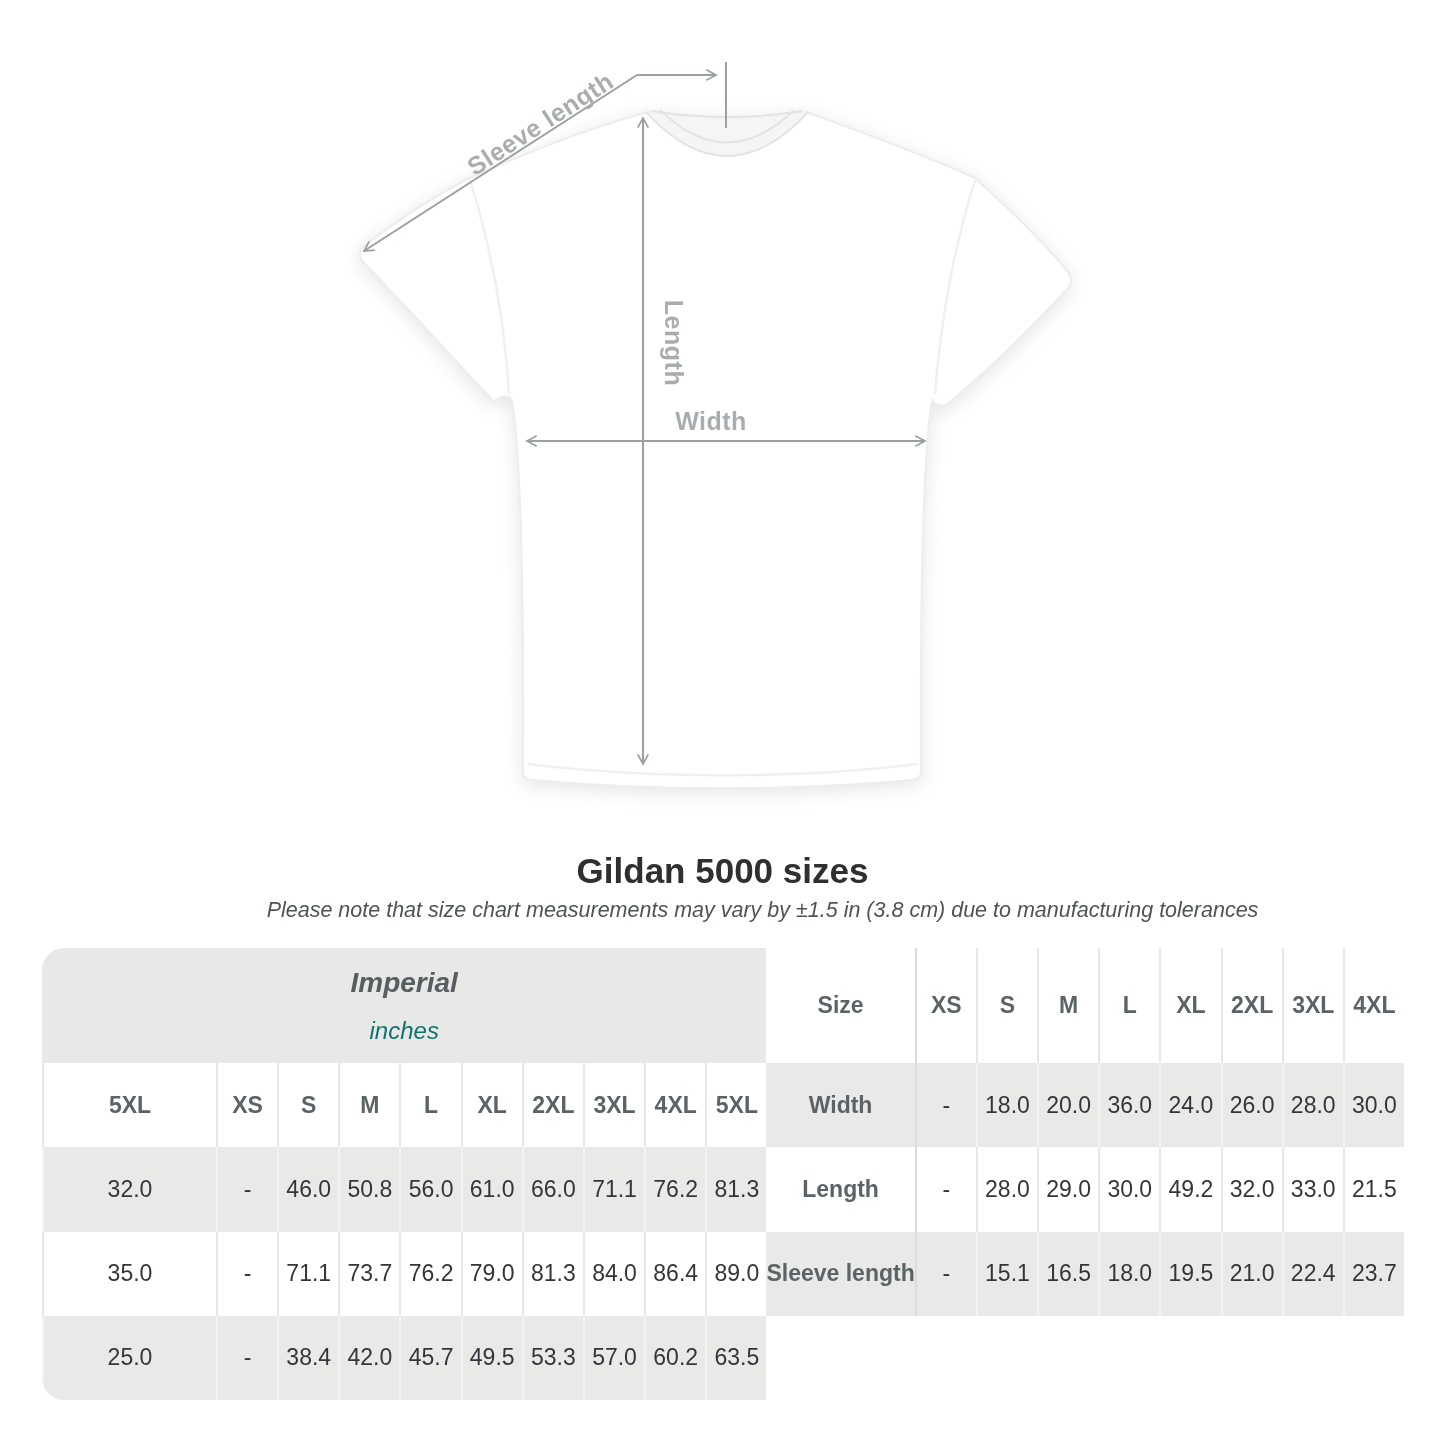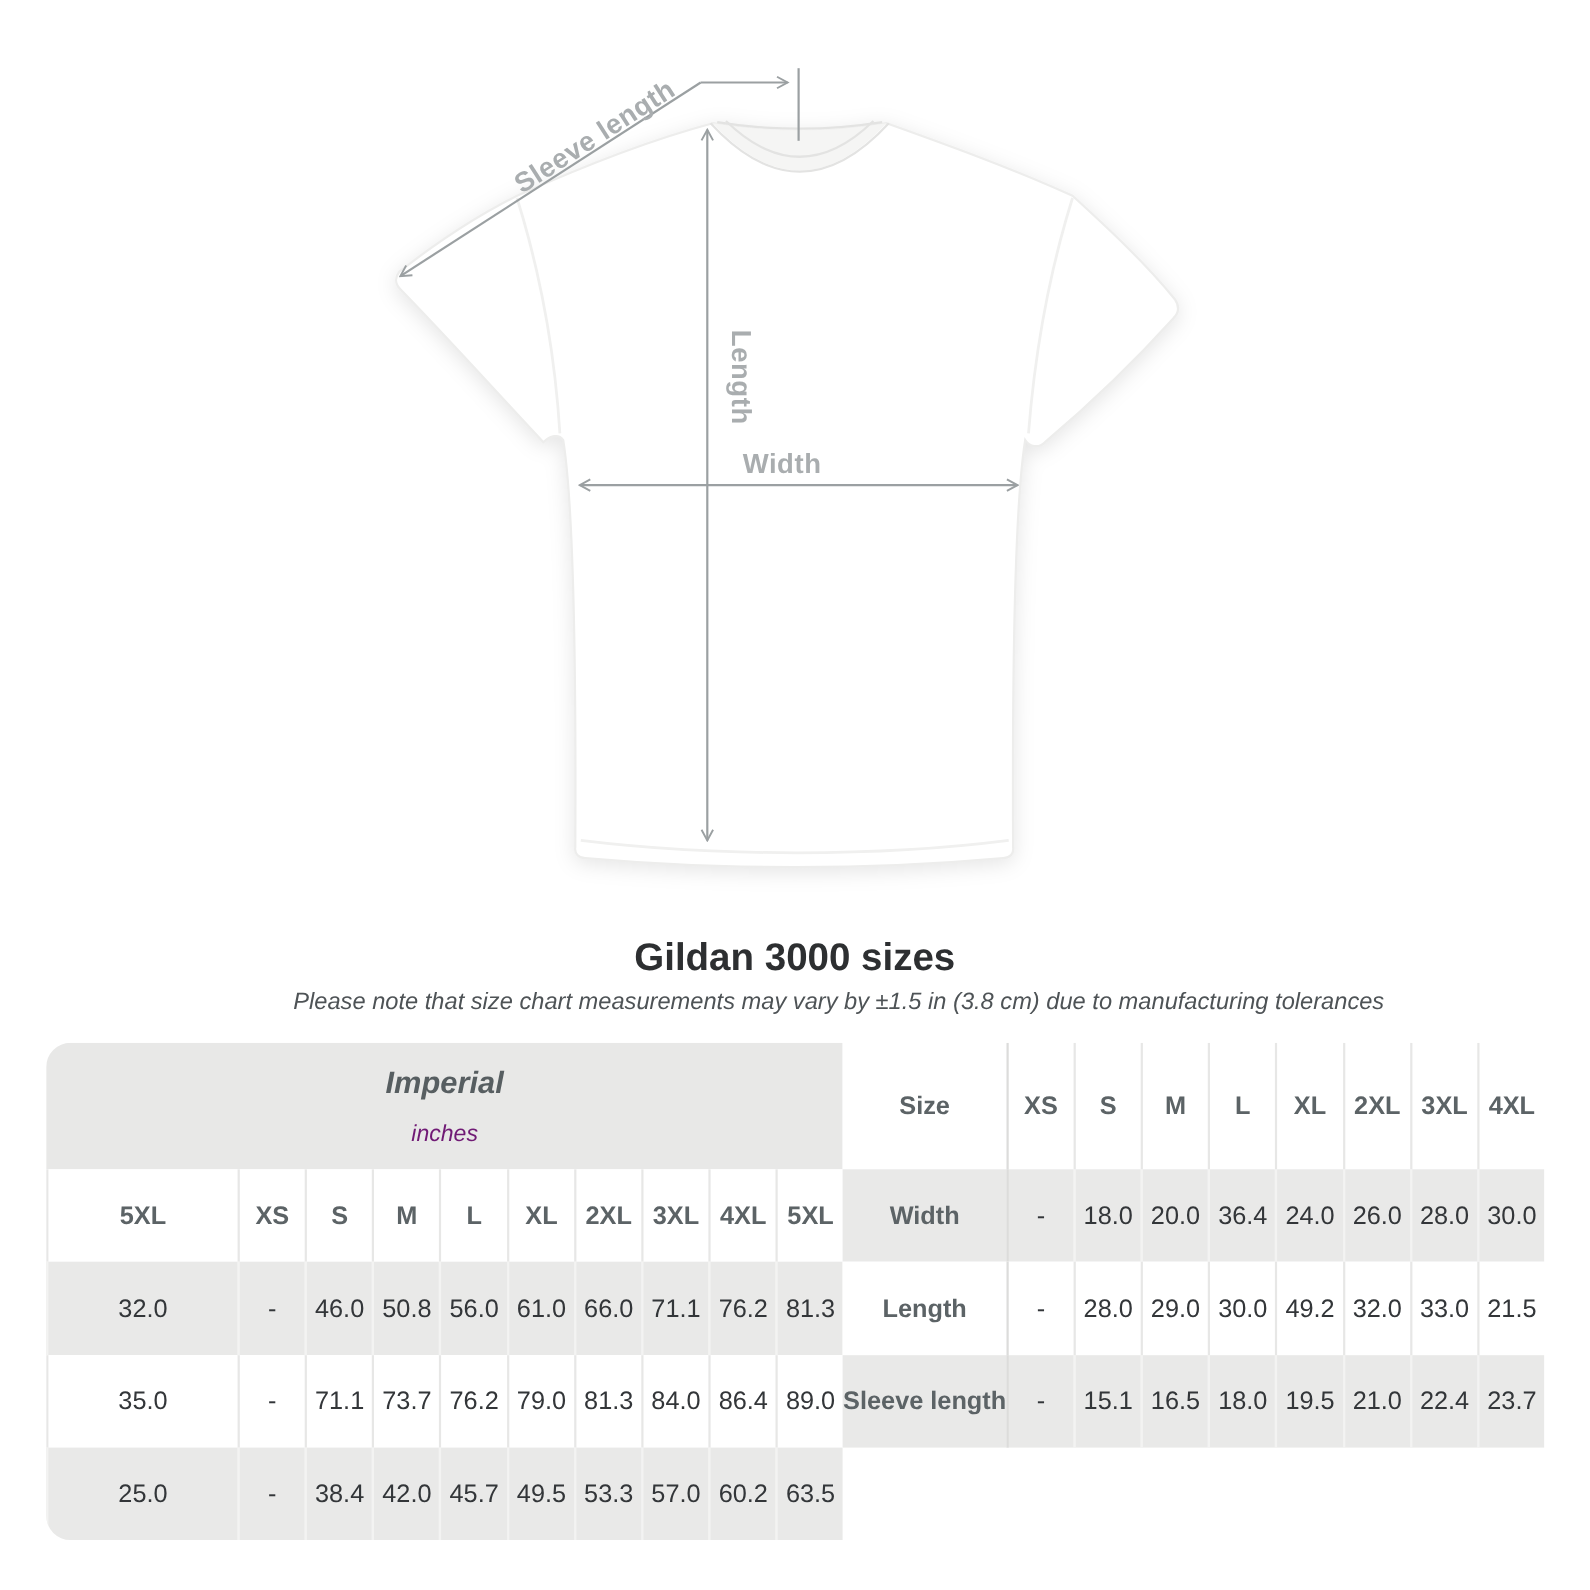--- a/index.html
+++ b/index.html
@@ -32,21 +32,21 @@
     background:#ffffff;font-size:23px;color:#333639;white-space:nowrap;}
   .cell.gray{background:#e9e9e8;}
   .hdr{font-weight:bold;color:#5c6366;}
   .sep{border-left:2px solid #e7e7e6;}
   .gray.sep{border-left-color:#f3f3f2;}
   .sepL{border-left:2px solid #dcdcdb;}
   .gray.sepL{border-left-color:#dcdcdb;}
   .group{background:#e8e8e7;display:flex;flex-direction:column;
     align-items:center;justify-content:center;gap:18px;}
   .group-title{font-size:28px;font-weight:bold;font-style:italic;color:#575e61;}
-  .group-sub{font-size:21px;font-style:italic;color:#701a75;}
+  .group-sub{font-size:24px;font-style:italic;color:#0f766e;}
   .g1{grid-column:1/11;grid-row:1;}
   .g2{grid-column:11/20;grid-row:1;}
 </style>
 </head>
 <body>
 
 <svg class="diagram" width="1445" height="835" viewBox="0 0 1445 835">
   <defs>
     <marker id="ah" markerWidth="14" markerHeight="14" refX="0" refY="0" orient="auto-start-reverse" markerUnits="userSpaceOnUse" viewBox="-14 -7 16 14">
       <path d="M -11 -6 L 0 0 L -11 6" fill="none" stroke="#9ba0a2" stroke-width="2"></path>
@@ -89,21 +89,21 @@
     <line class="mline" x1="527" y1="441" x2="925" y2="441" marker-start="url(#ah)" marker-end="url(#ah)"></line>
   </g>
 
   <g>
     <text class="mlabel" transform="translate(545,131) rotate(-32.8)" text-anchor="middle">Sleeve length</text>
     <text class="mlabel" transform="translate(665,343) rotate(90)" text-anchor="middle">Length</text>
     <text class="mlabel" x="711" y="430" text-anchor="middle">Width</text>
   </g>
 </svg>
 
-<h1 class="title">Gildan 3000 sizes</h1>
+<h1 class="title">Gildan 5000 sizes</h1>
 <p class="note">Please note that size chart measurements may vary by ±1.5 in (3.8 cm) due to manufacturing tolerances</p>
 
 <div class="size-table">
 
   <div class="group g1">
     <div class="group-title">Imperial</div>
     <div class="group-sub">inches</div>
   </div>
 
   <div class="cell hdr">Size</div>
@@ -123,21 +123,21 @@
   <div class="cell hdr sep">XL</div>
   <div class="cell hdr sep">2XL</div>
   <div class="cell hdr sep">3XL</div>
   <div class="cell hdr sep">4XL</div>
   <div class="cell hdr sep">5XL</div>
 
   <div class="cell hdr gray">Width</div>
   <div class="cell gray sepL">-</div>
   <div class="cell gray sep">18.0</div>
   <div class="cell gray sep">20.0</div>
-  <div class="cell gray sep">36.4</div>
+  <div class="cell gray sep">36.0</div>
   <div class="cell gray sep">24.0</div>
   <div class="cell gray sep">26.0</div>
   <div class="cell gray sep">28.0</div>
   <div class="cell gray sep">30.0</div>
   <div class="cell gray sep">32.0</div>
   <div class="cell gray sep">-</div>
   <div class="cell gray sep">46.0</div>
   <div class="cell gray sep">50.8</div>
   <div class="cell gray sep">56.0</div>
   <div class="cell gray sep">61.0</div>

